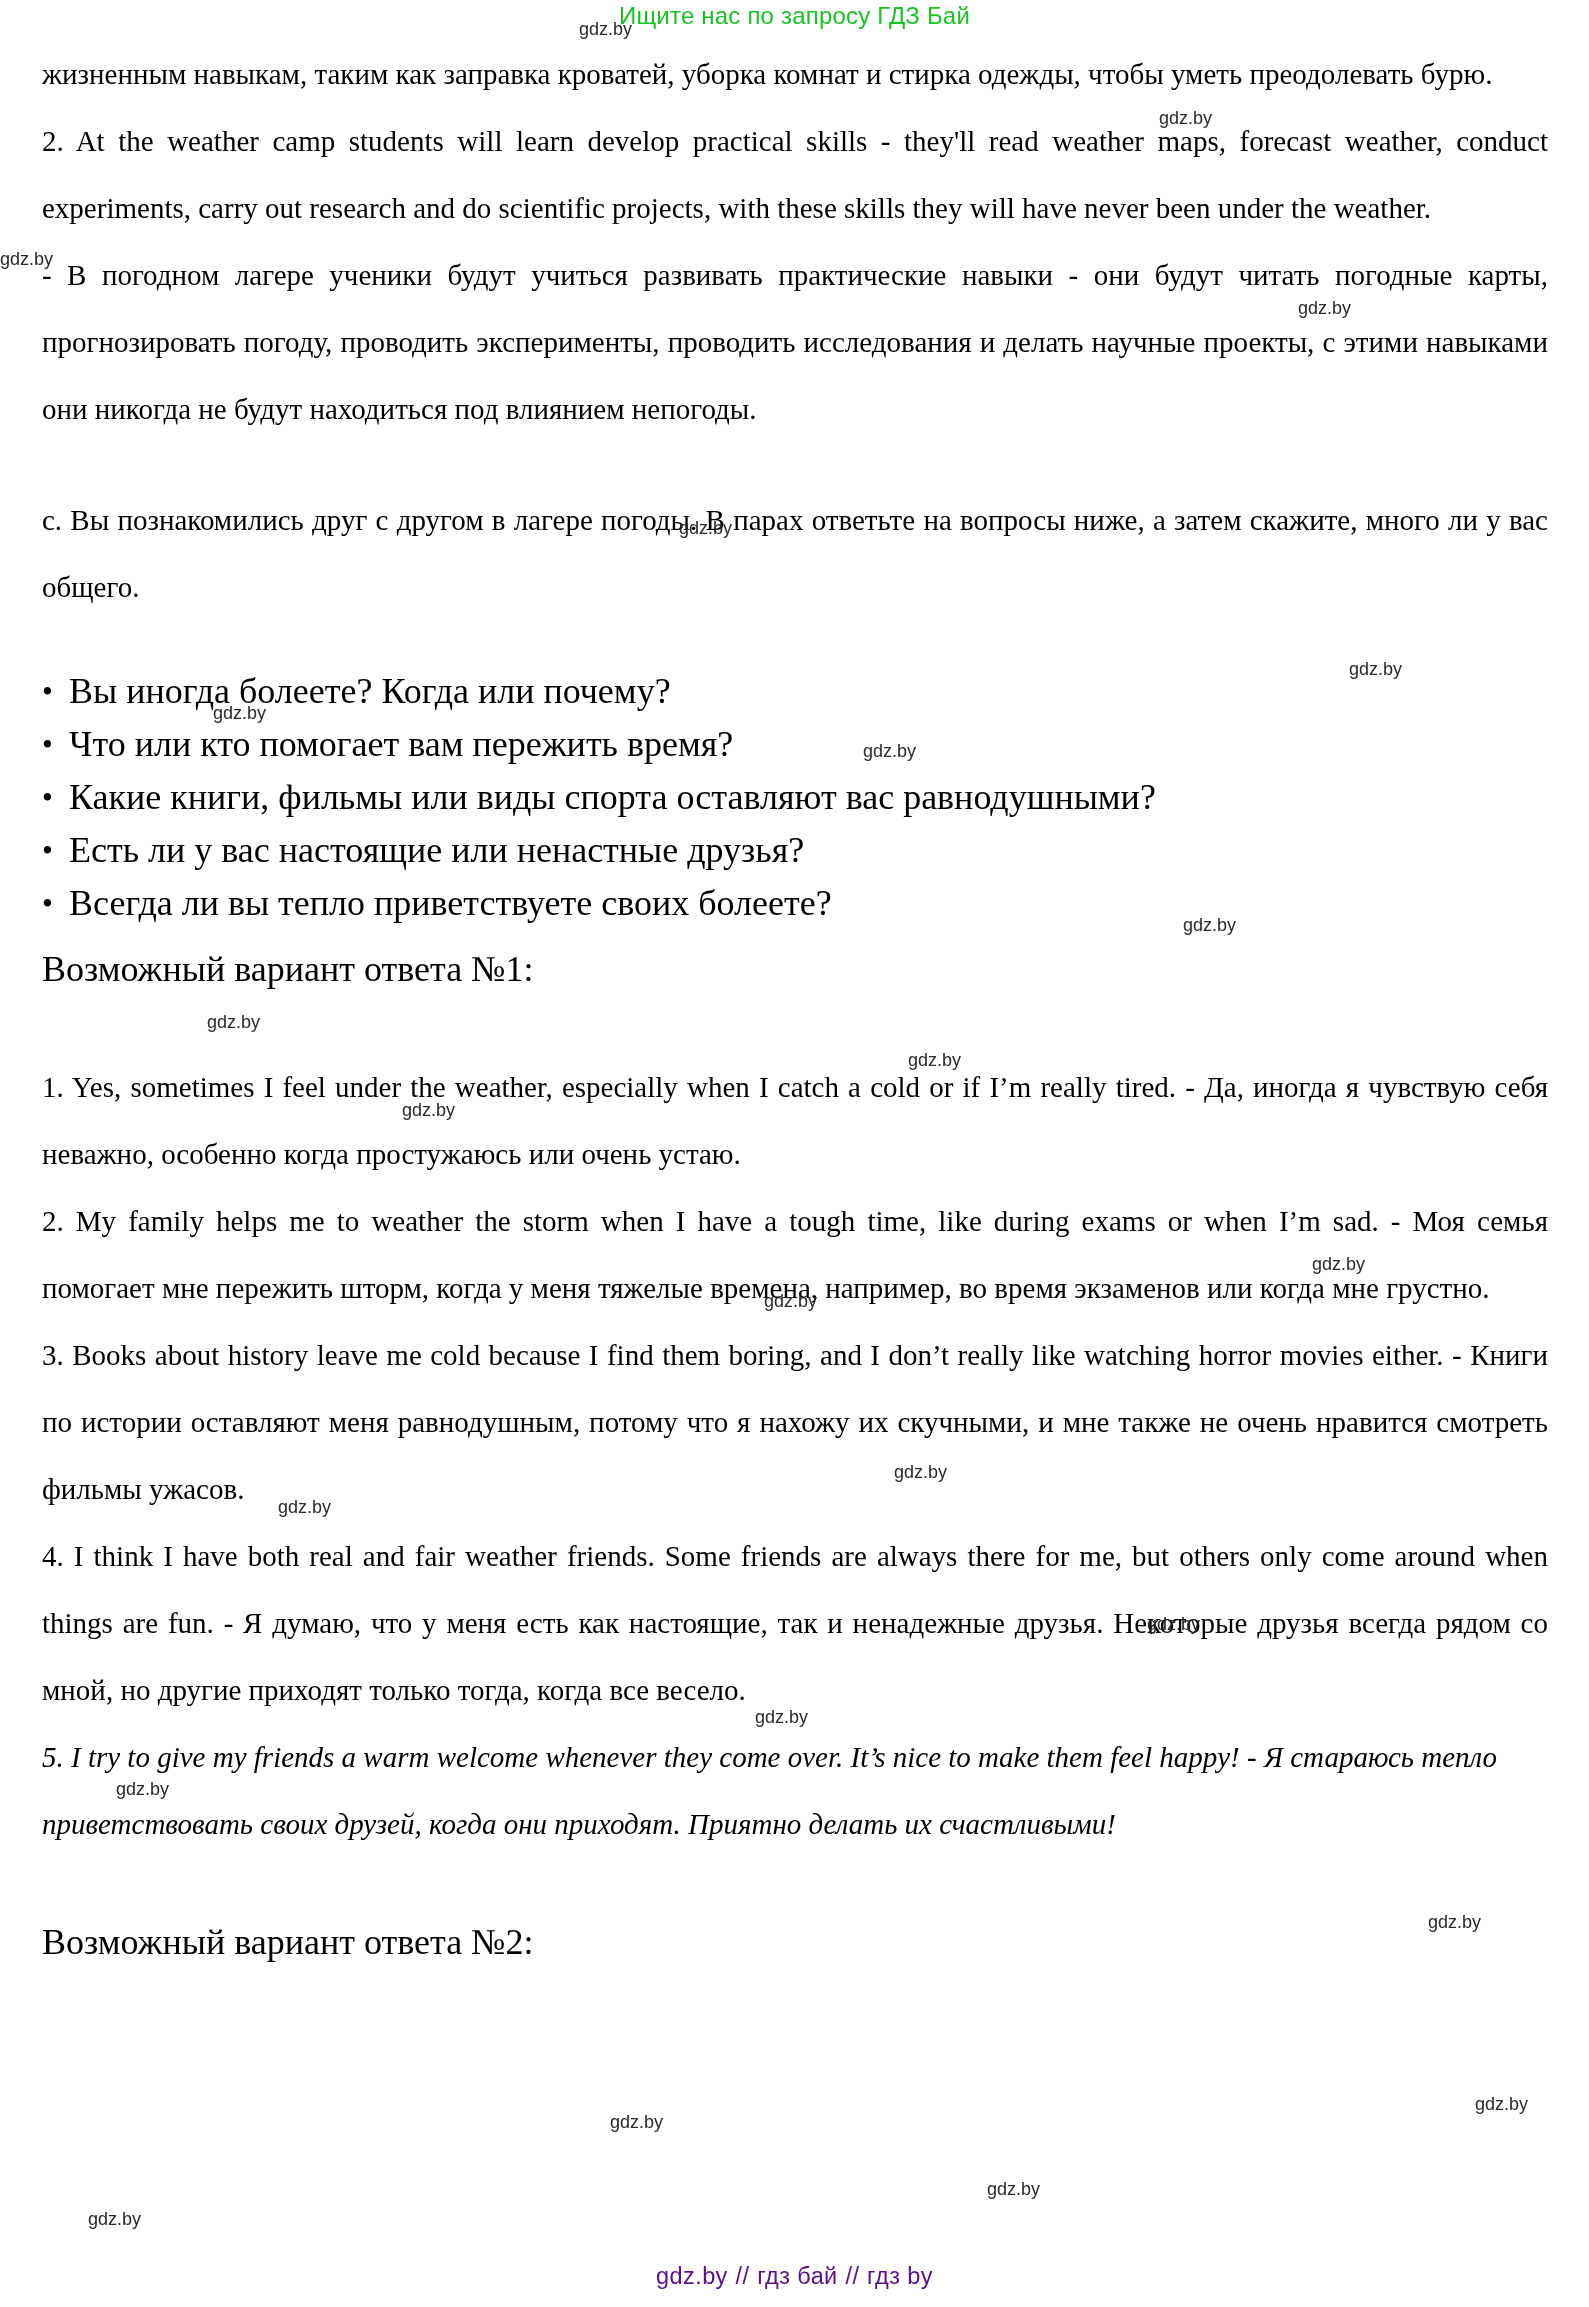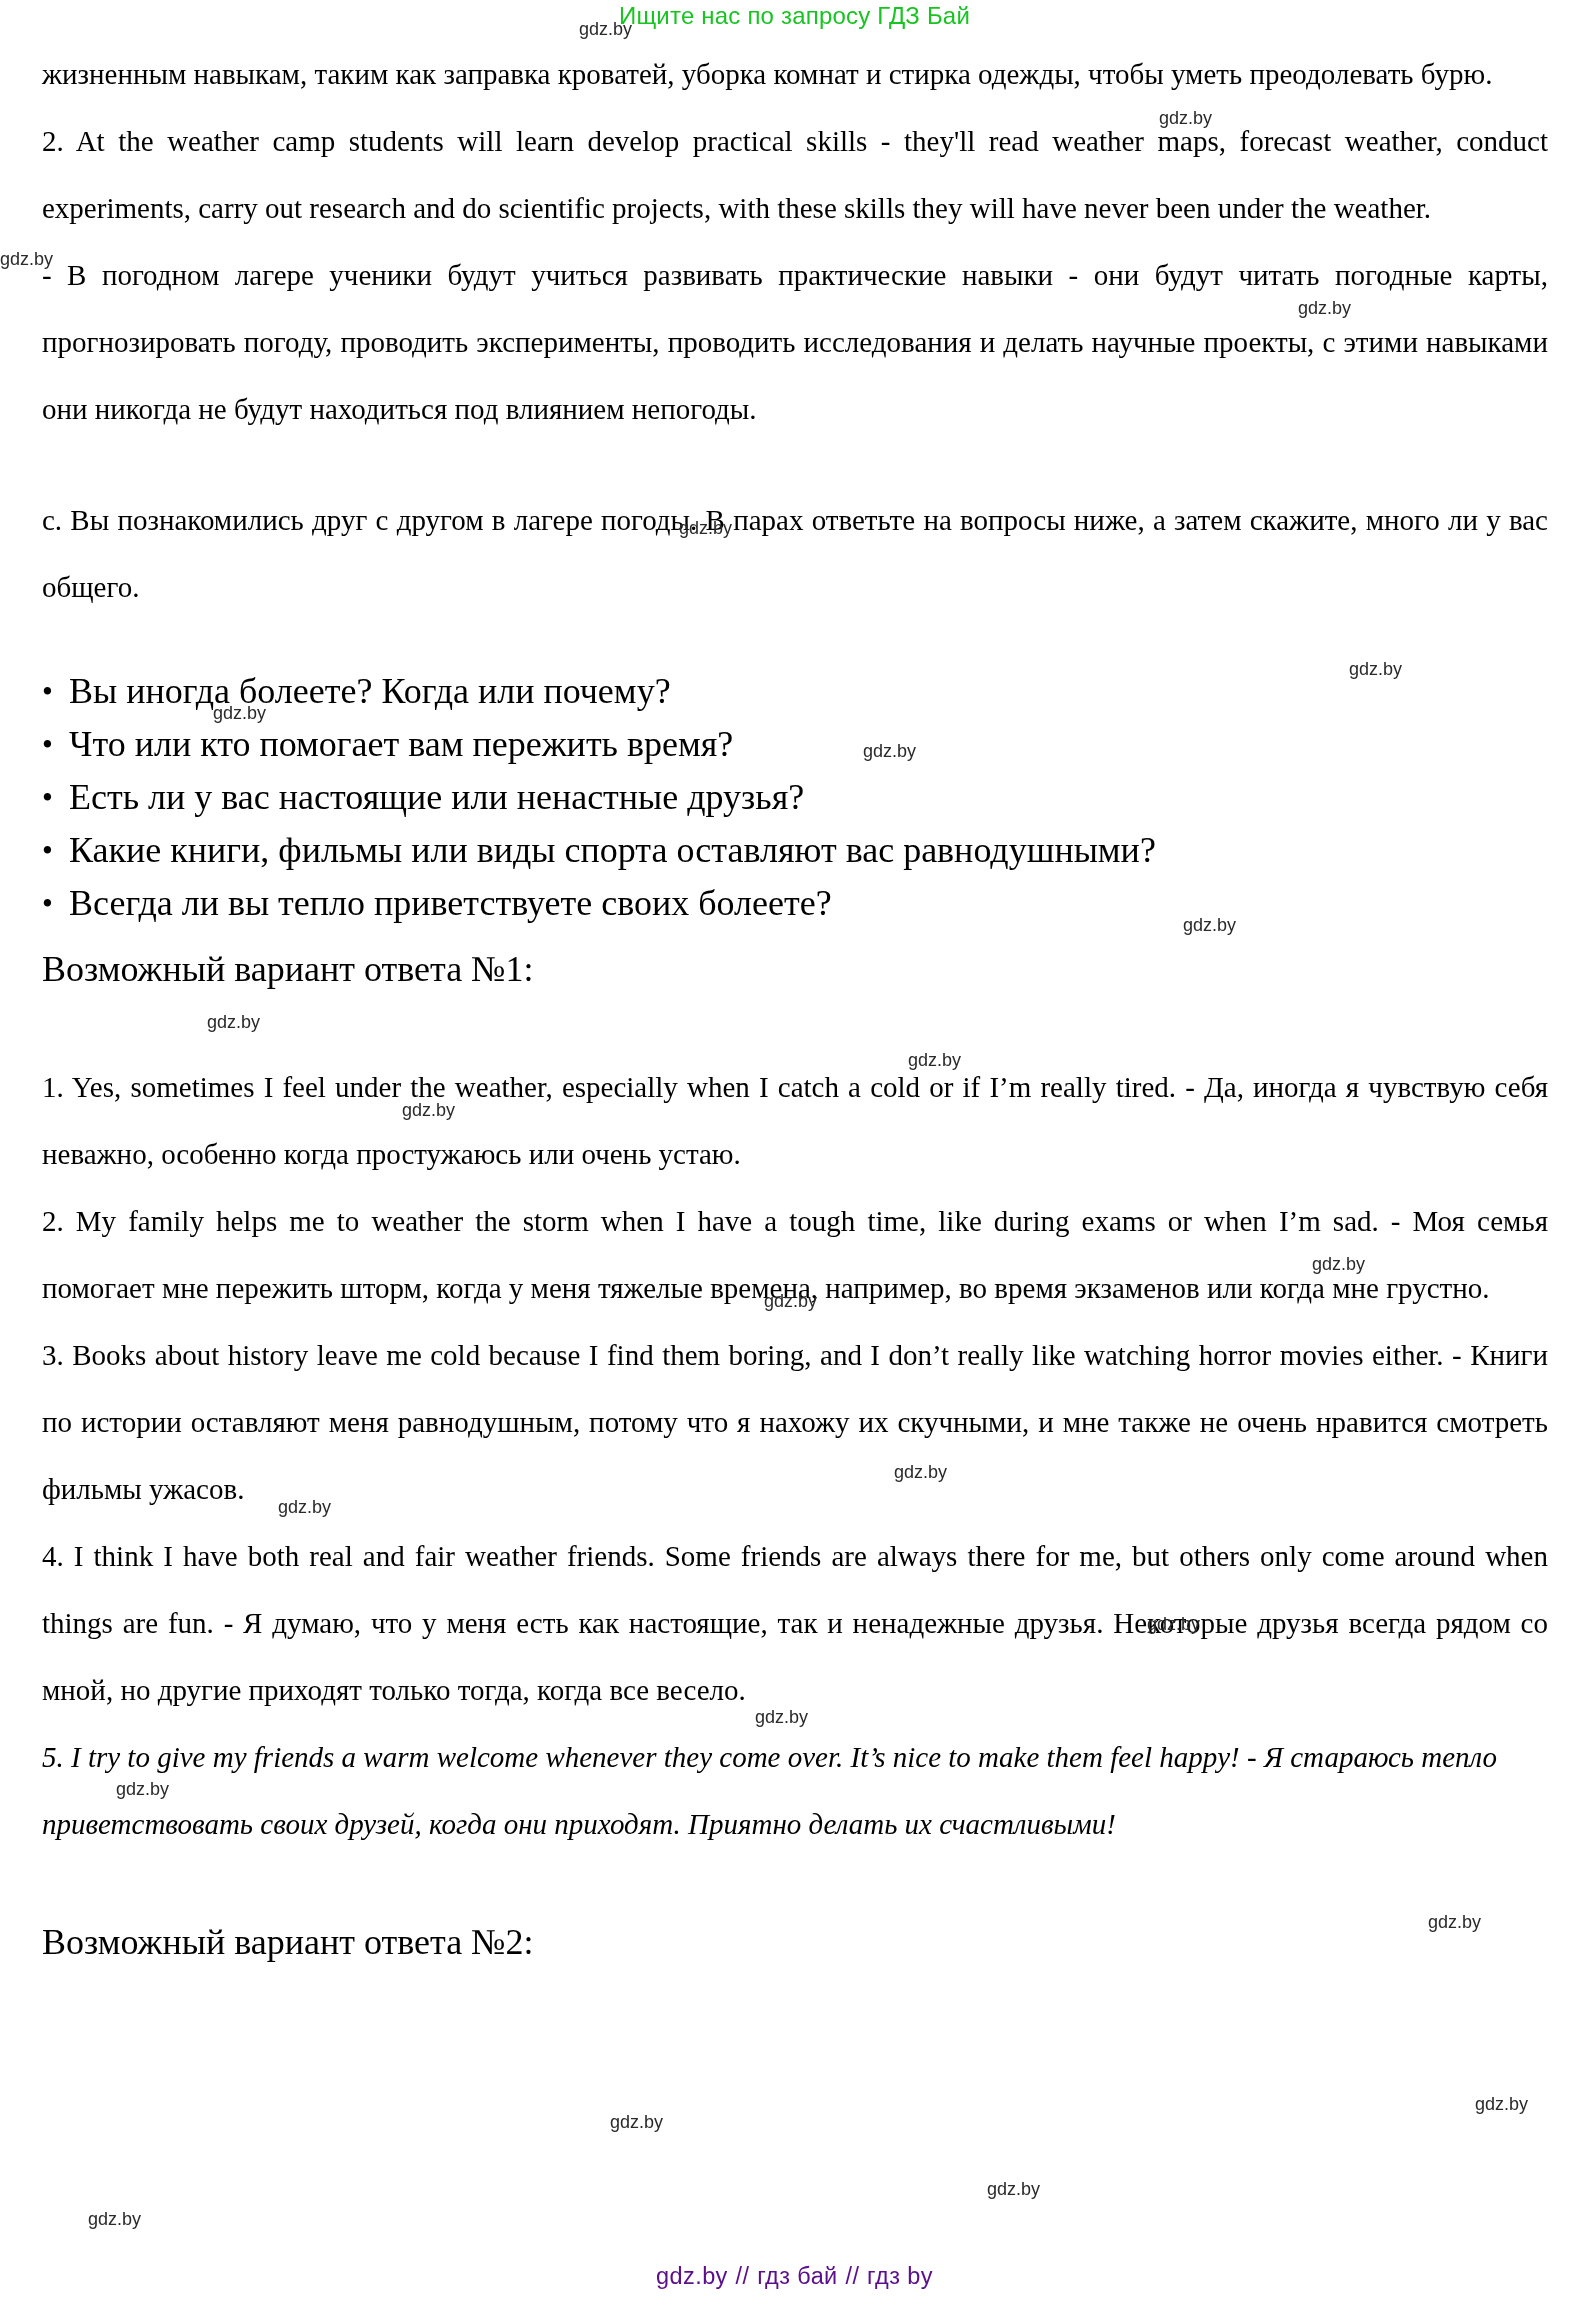--- a/index.html
+++ b/index.html
@@ -130,22 +130,22 @@
 
     <div class="block-gap-md"></div>
 
     <p class="para">c. Вы познакомились друг с другом в лагере погоды. В парах ответьте на вопросы ниже, а затем скажите, много ли у вас общего.</p>
 
     <div class="block-gap-md"></div>
 
     <ul class="question-list">
       <li>Вы иногда болеете? Когда или почему?</li>
       <li>Что или кто помогает вам пережить время?</li>
+      <li>Какие книги, фильмы или виды спорта оставляют вас равнодушными?</li>
       <li>Есть ли у вас настоящие или ненастные друзья?</li>
-      <li>Какие книги, фильмы или виды спорта оставляют вас равнодушными?</li>
       <li>Всегда ли вы тепло приветствуете своих болеете?</li>
     </ul>
 
     <div class="block-gap-sm"></div>
 
     <h2 class="answer-heading">Возможный вариант ответа №1:</h2>
 
     <div class="block-gap-lg"></div>
 
     <p class="para">1. Yes, sometimes I feel under the weather, especially when I catch a cold or if I’m really tired. - Да, иногда я чувствую себя неважно, особенно когда простужаюсь или очень устаю.</p>

